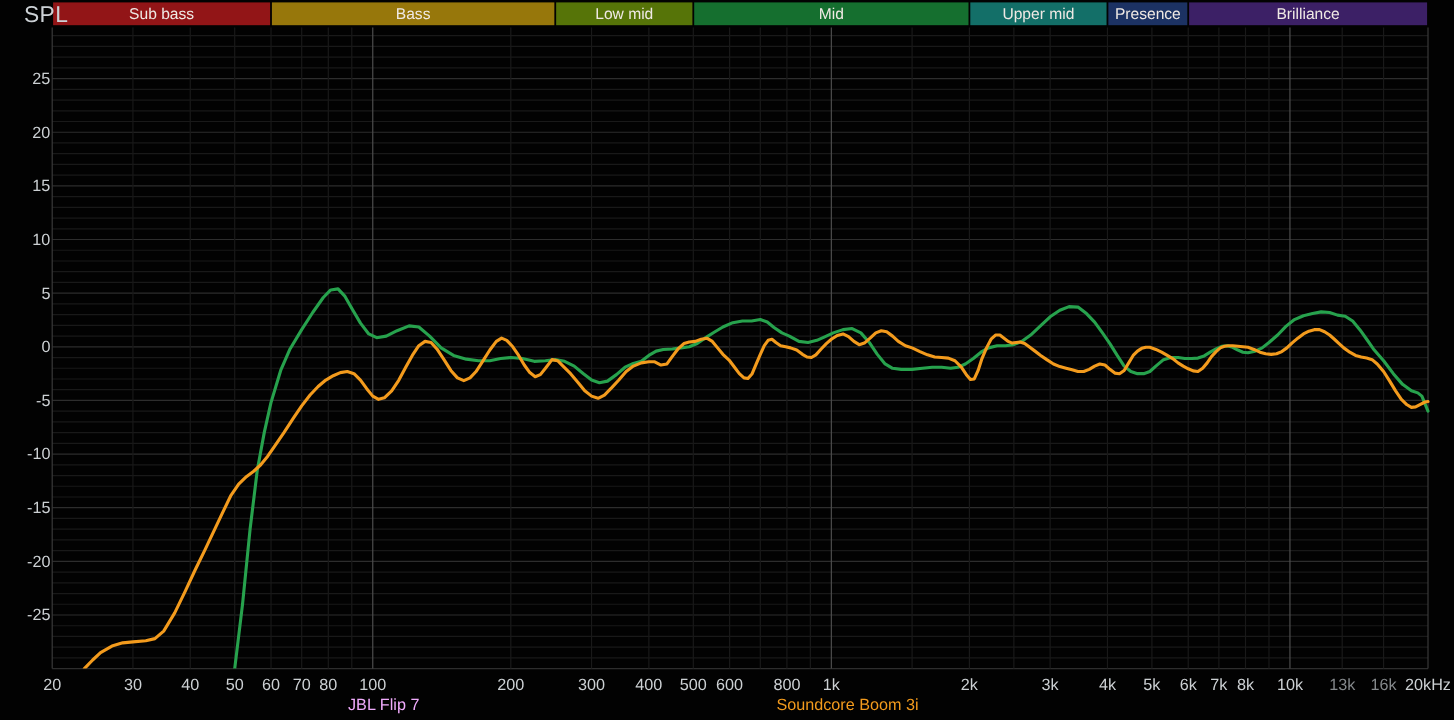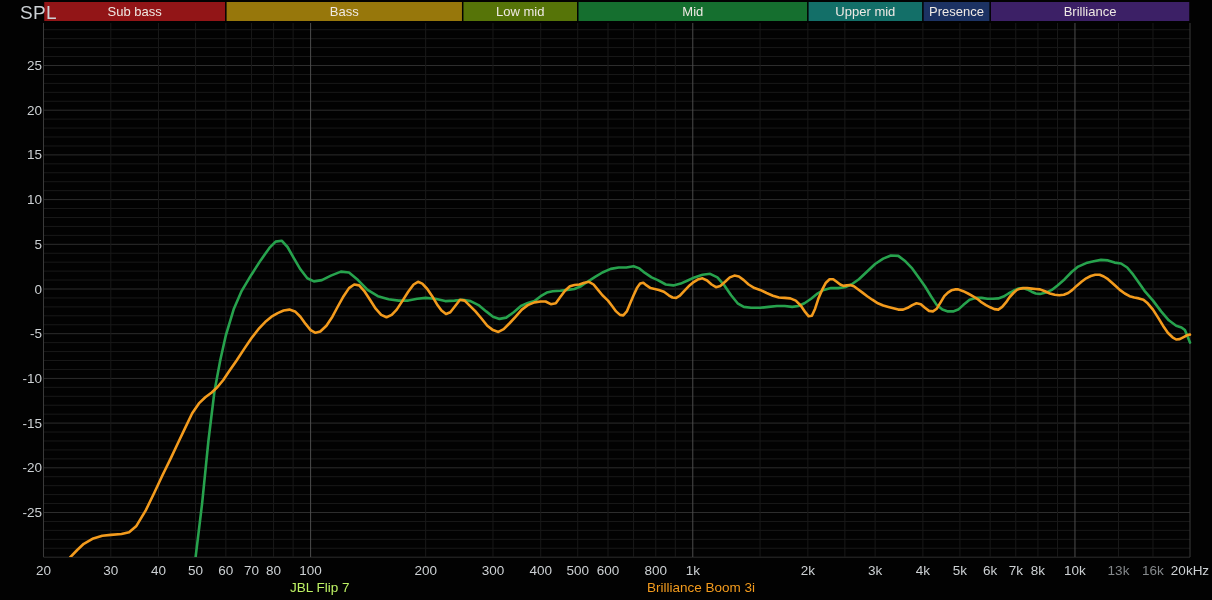--- a/index.html
+++ b/index.html
@@ -163,15 +163,15 @@
       <text x="959.9127399808303" y="575" fill="#ccd0d3" text-anchor="middle" font-size="13.5px">5k</text>
       <text x="990.1731728453644" y="575" fill="#ccd0d3" text-anchor="middle" font-size="13.5px">6k</text>
       <text x="1015.7580042825304" y="575" fill="#ccd0d3" text-anchor="middle" font-size="13.5px">7k</text>
       <text x="1037.9205933525031" y="575" fill="#ccd0d3" text-anchor="middle" font-size="13.5px">8k</text>
       <text x="1074.9563699904152" y="575" fill="#ccd0d3" text-anchor="middle" font-size="13.5px">10k</text>
       <text x="1118.5017211303448" y="575" fill="#85898c" text-anchor="middle" font-size="13.5px">13k</text>
       <text x="1152.964223362088" y="575" fill="#85898c" text-anchor="middle" font-size="13.5px">16k</text>
       <text x="1190" y="575" fill="#ccd0d3" text-anchor="middle" font-size="13.5px">20kHz</text>
     </svg>
   <div class="spl">SPL</div>
-  <div class="legend-item legend-a" style="color: #bef264;">JBL Flip 7</div>
-  <div class="legend-item legend-b" style="color: rgb(243, 155, 29);">Brilliance Boom 3i</div>
+  <div class="legend-item legend-a" style="color: #f0abfc;">JBL Flip 7</div>
+  <div class="legend-item legend-b" style="color: rgb(243, 155, 29);">Soundcore Boom 3i</div>
 </div>
 
 </body></html>

